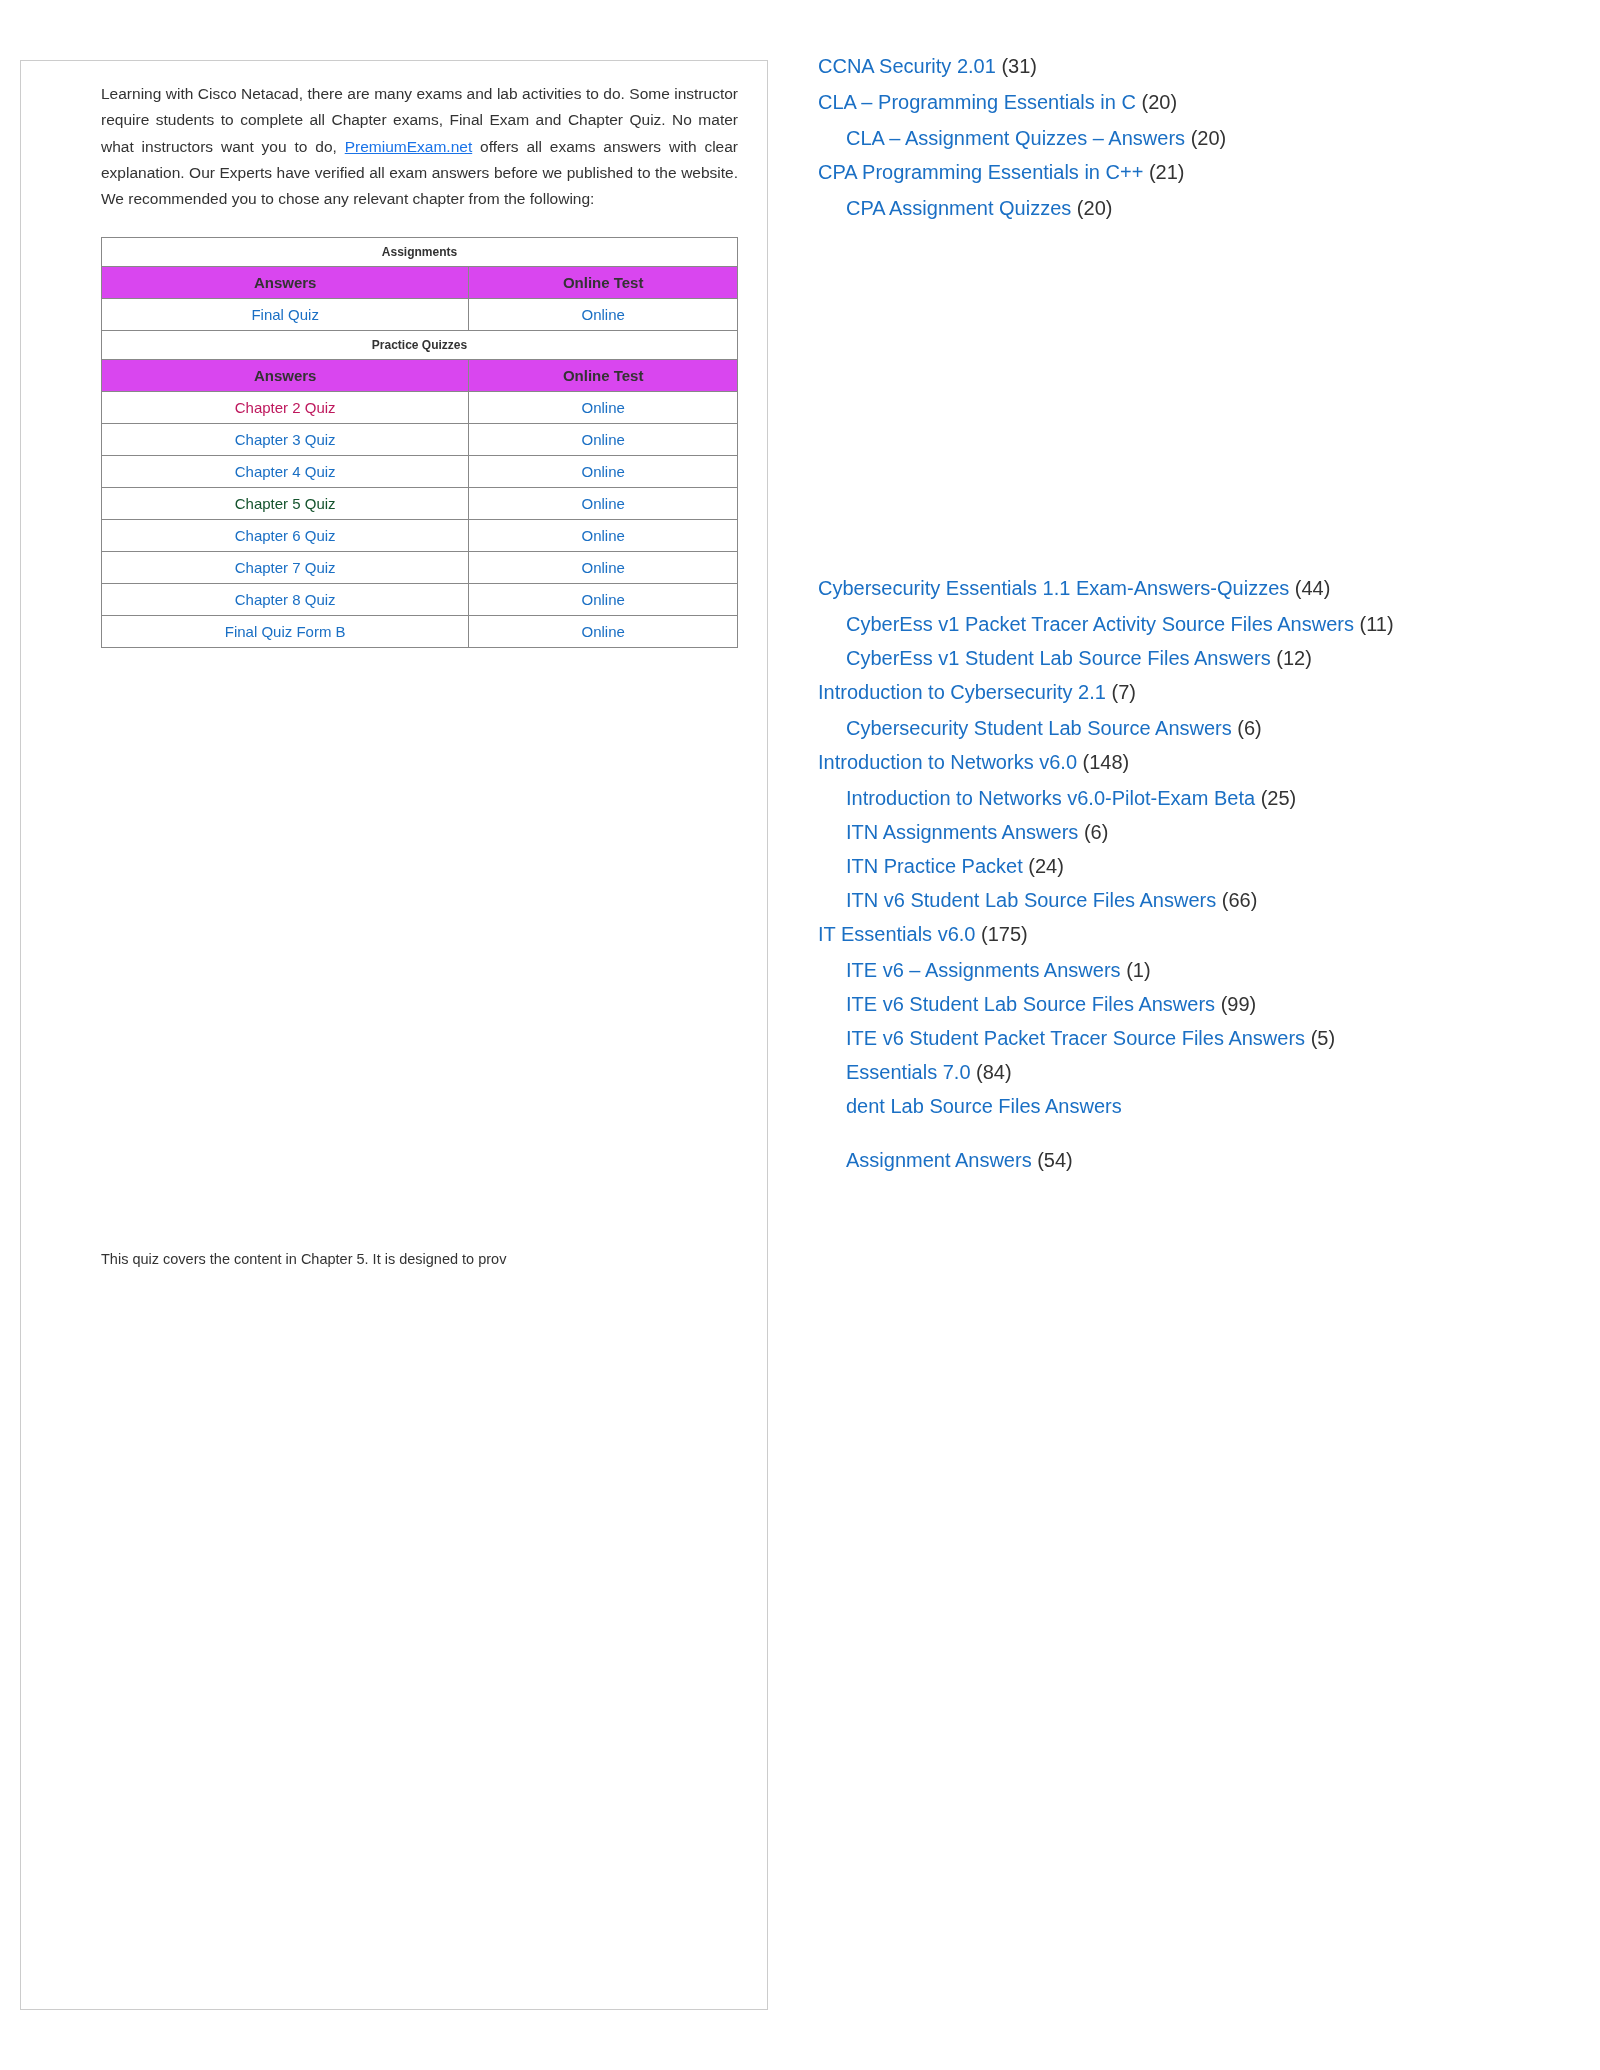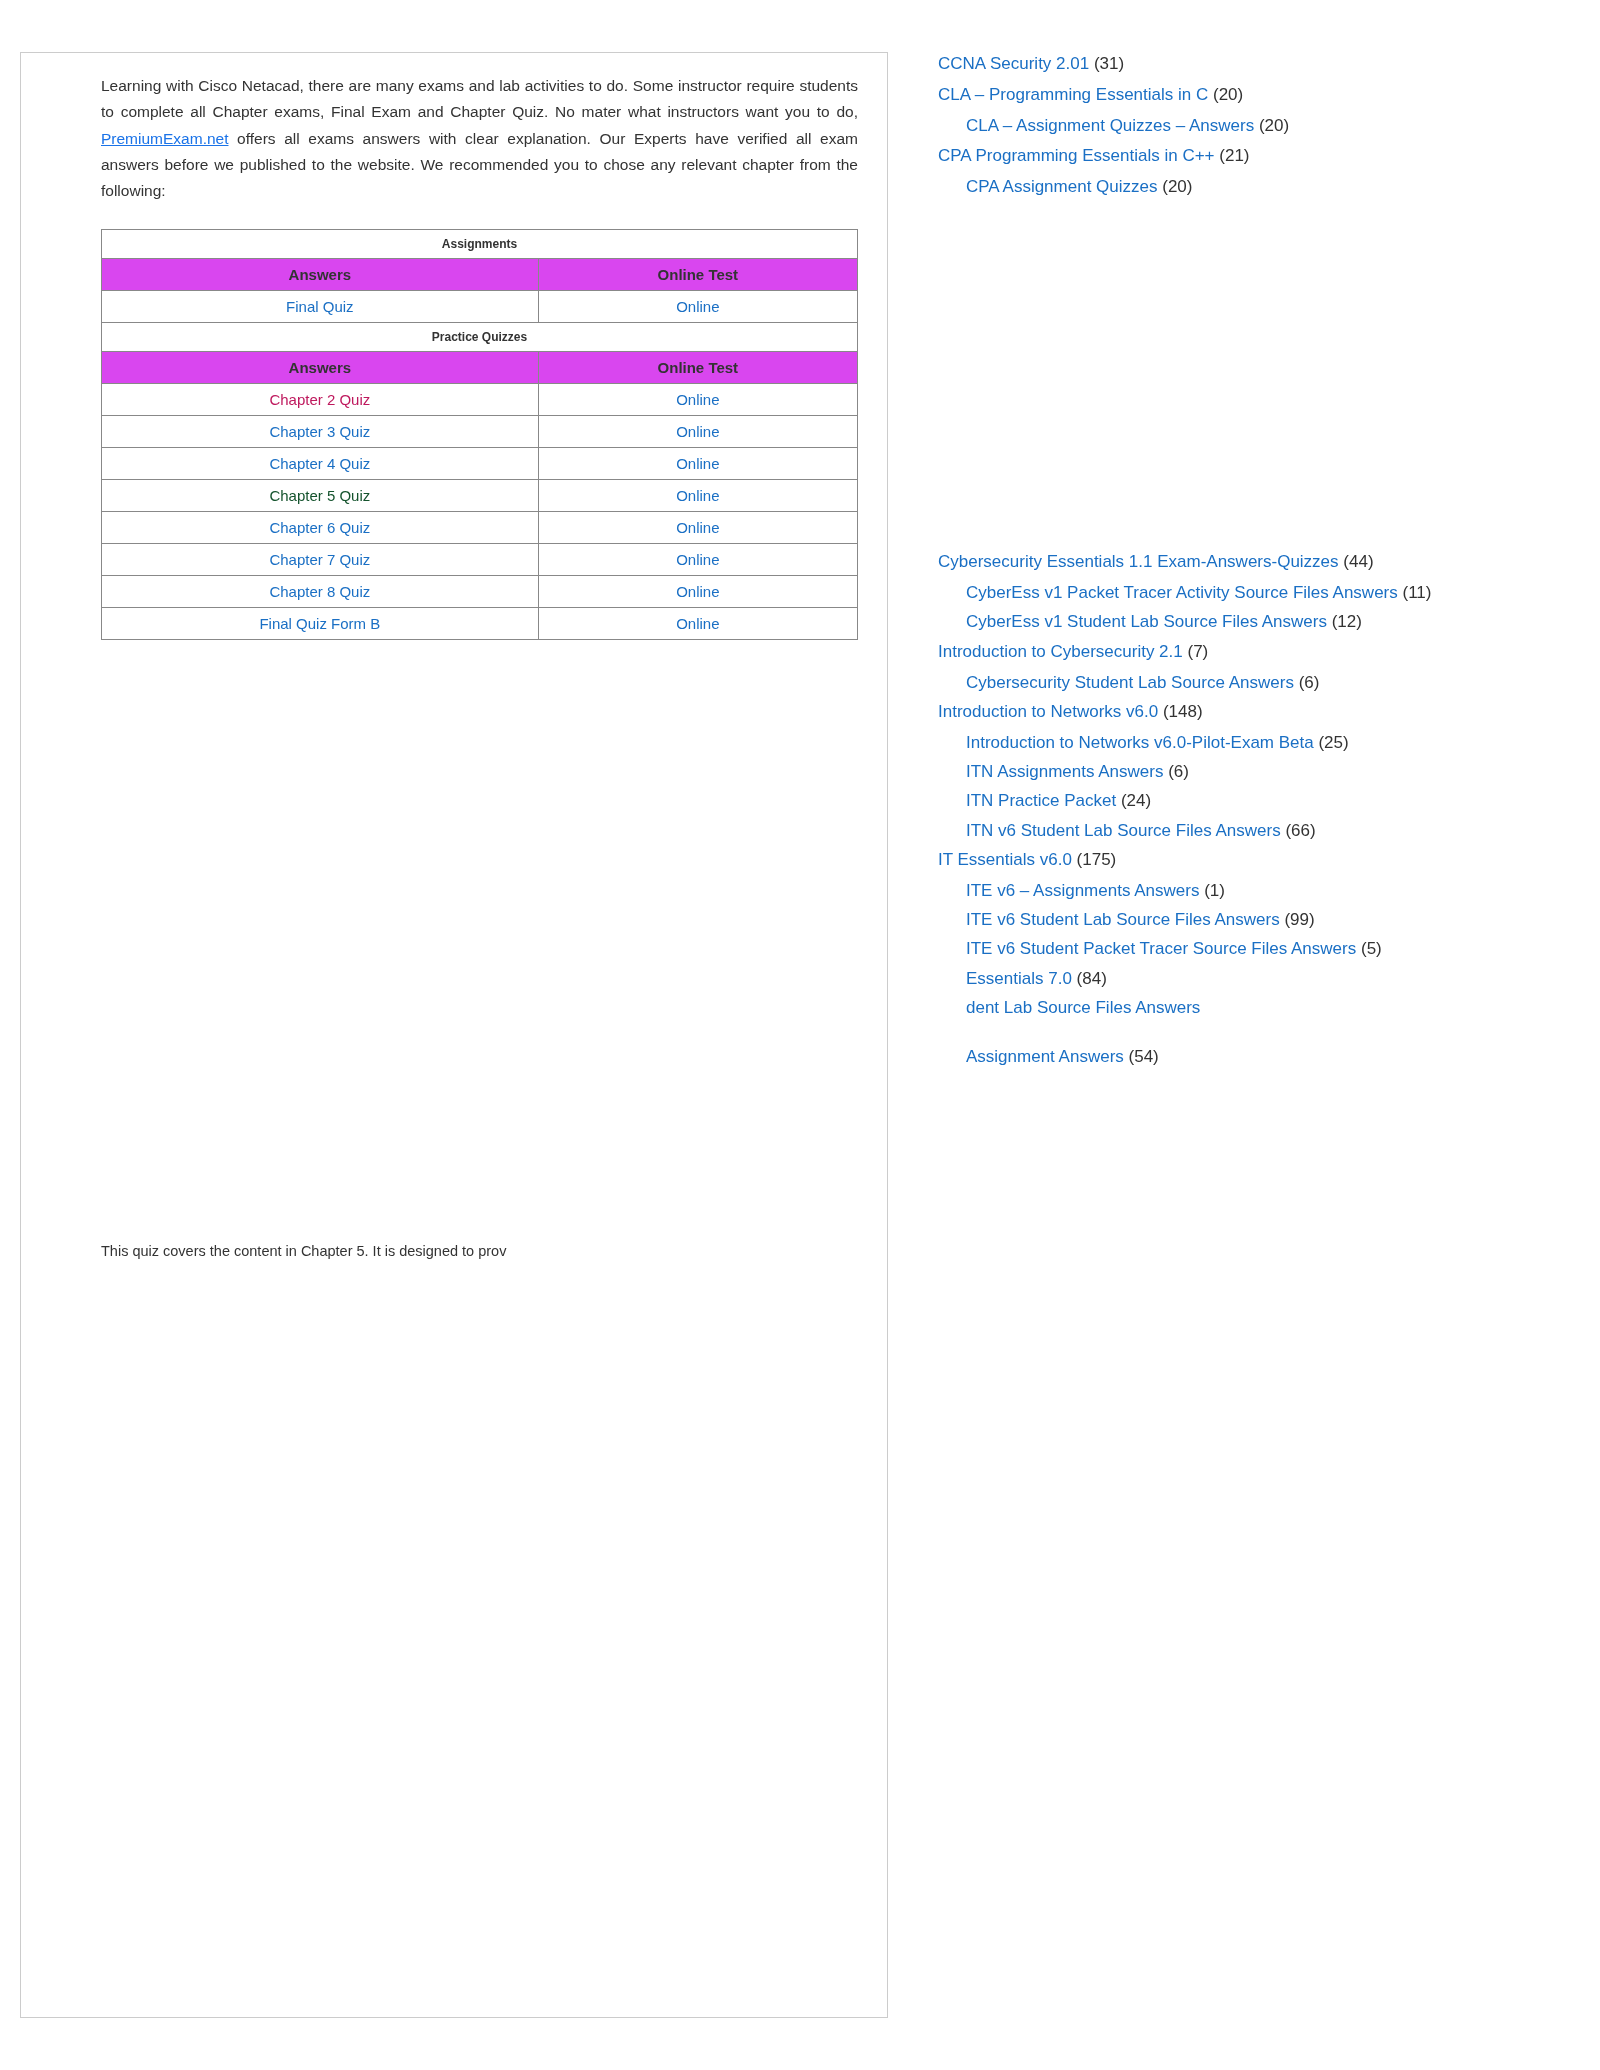--- a/index.html
+++ b/index.html
@@ -14,24 +14,24 @@
 
     .page-wrapper {
       display: flex;
       width: 1600px;
       min-height: 2070px;
       padding: 40px 0;
     }
 
     
     .main-content {
-      width: 868px;
+      width: 748px;
       padding: 20px 29px 20px 80px;
       border: 1px solid #ccc;
-      margin: 12px 20px;
+      margin: 20px 20px;
     }
 
     .intro-text {
       line-height: 1.7;
       text-align: justify;
       margin-bottom: 24px;
       font-size: 15.5px;
     }
 
     .intro-text a {
@@ -74,21 +74,21 @@
       margin-top: 600px;
       font-size: 14.5px;
       line-height: 1.6;
       color: #333;
     }
 
     
     .sidebar {
       width: 640px;
       padding: 10px 30px;
-      font-size: 17px;
+      font-size: 20px;
       line-height: 1.6;
     }
 
     .sidebar-item {
       margin-bottom: 4px;
     }
 
     .sidebar-link {
       color: #1a6fc4;
       text-decoration: none;

